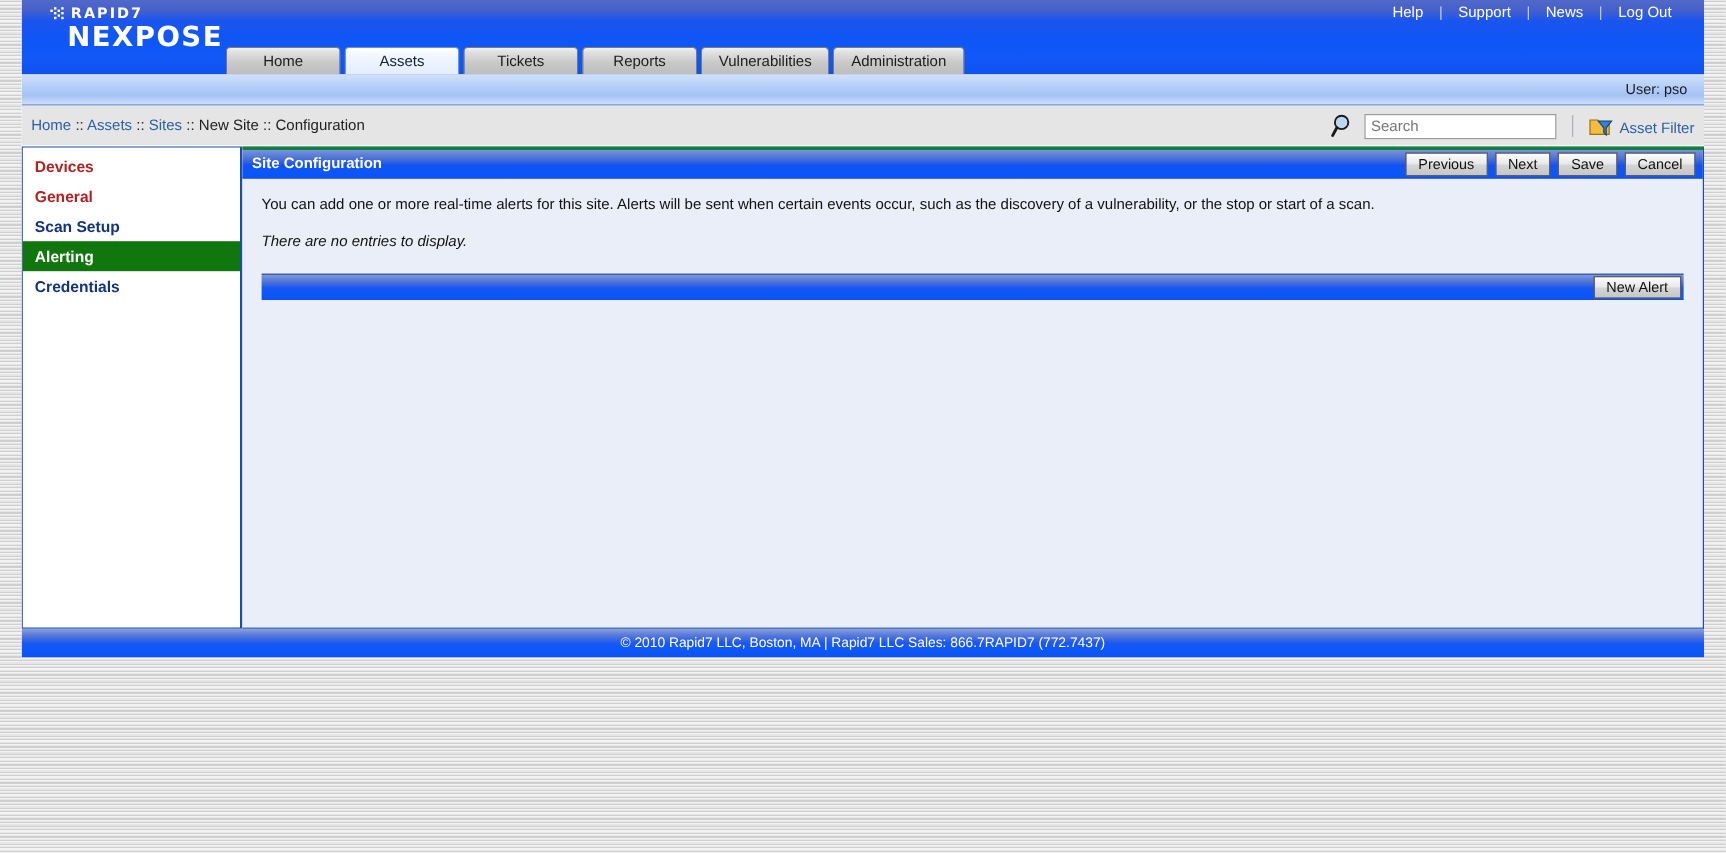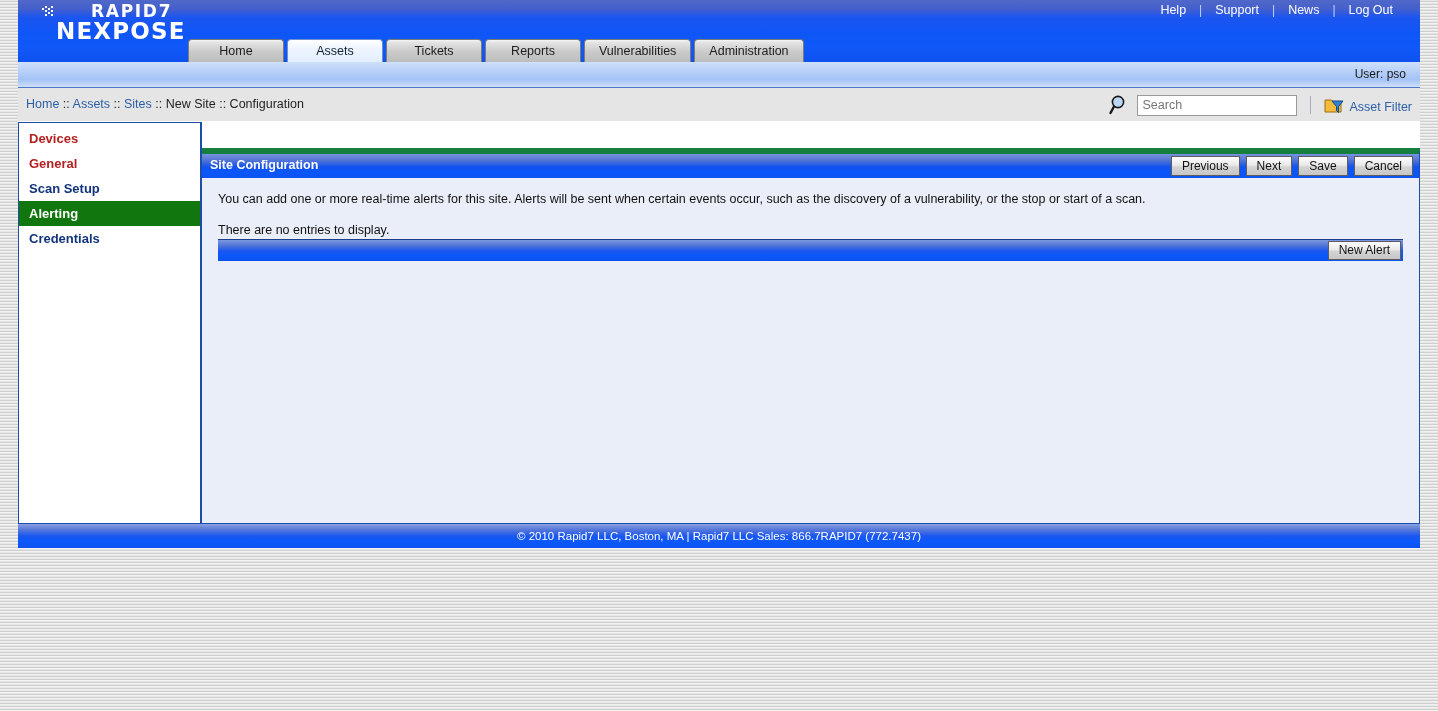--- a/index.html
+++ b/index.html
@@ -54,25 +54,24 @@
     position: relative;
   }
   #r7dots i {
     position: absolute;
     display: block;
     width: 2px; height: 2px;
     background: #ffffff;
   }
   #rapid7word {
     color: #ffffff;
-    font-size: 17px;
+    font-size: 12px;
     font-weight: bold;
     letter-spacing: 1.7px;
     font-family: "DejaVu Sans", sans-serif;
-    margin-left: 32px;
   }
   #nexposeword {
     color: #ffffff;
     font-size: 23px;
     font-weight: bold;
     letter-spacing: 1.2px;
     padding-left: 26px;
     line-height: 26px;
     font-family: "DejaVu Sans", sans-serif;
   }
@@ -218,25 +217,24 @@
   .navitem.red    { color: #b42121; }
   .navitem.blue   { color: #12347c; }
   .navitem.active {
     background: #12760e;
     color: #ffffff;
   }
 
   #content {
     flex: 1;
     background: #eaeef8;
-    border-top: 6px solid #15803d;
+    border-top: 3px solid #15803d;
     border-right: 1px solid #1b4ea8;
     border-bottom: 1px solid #1b4ea8;
     position: relative;
-    margin-top: 26px;
   }
 
   
   #titlebar {
     height: 24px;
     background: linear-gradient(to bottom, #7893dd 0%, #4f73d6 28%, #1252ef 54%, #0a57fb 78%, #0d52ef 100%);
     position: relative;
   }
   #titletext {
     position: absolute;
@@ -270,21 +268,22 @@
     font-size: 12.5px;
     color: #111111;
     line-height: 16px;
   }
   #tablewrap {
     margin: 16px 2px 0 16px;
   }
   #emptymsg {
     font-size: 12.5px;
     color: #111111;
-    padding-bottom: 2px;
+    padding-bottom: 20px;
+    font-style: italic;
   }
   #tablefoot {
     height: 22px;
     margin-right: 14px;
     background: linear-gradient(to bottom, #7e98df 0%, #5276d7 26%, #1a56ef 52%, #0b57fb 76%, #0d52ef 100%);
     position: relative;
     border-top: 1px solid #1b3f8f;
   }
   #newalertbtn {
     position: absolute;

